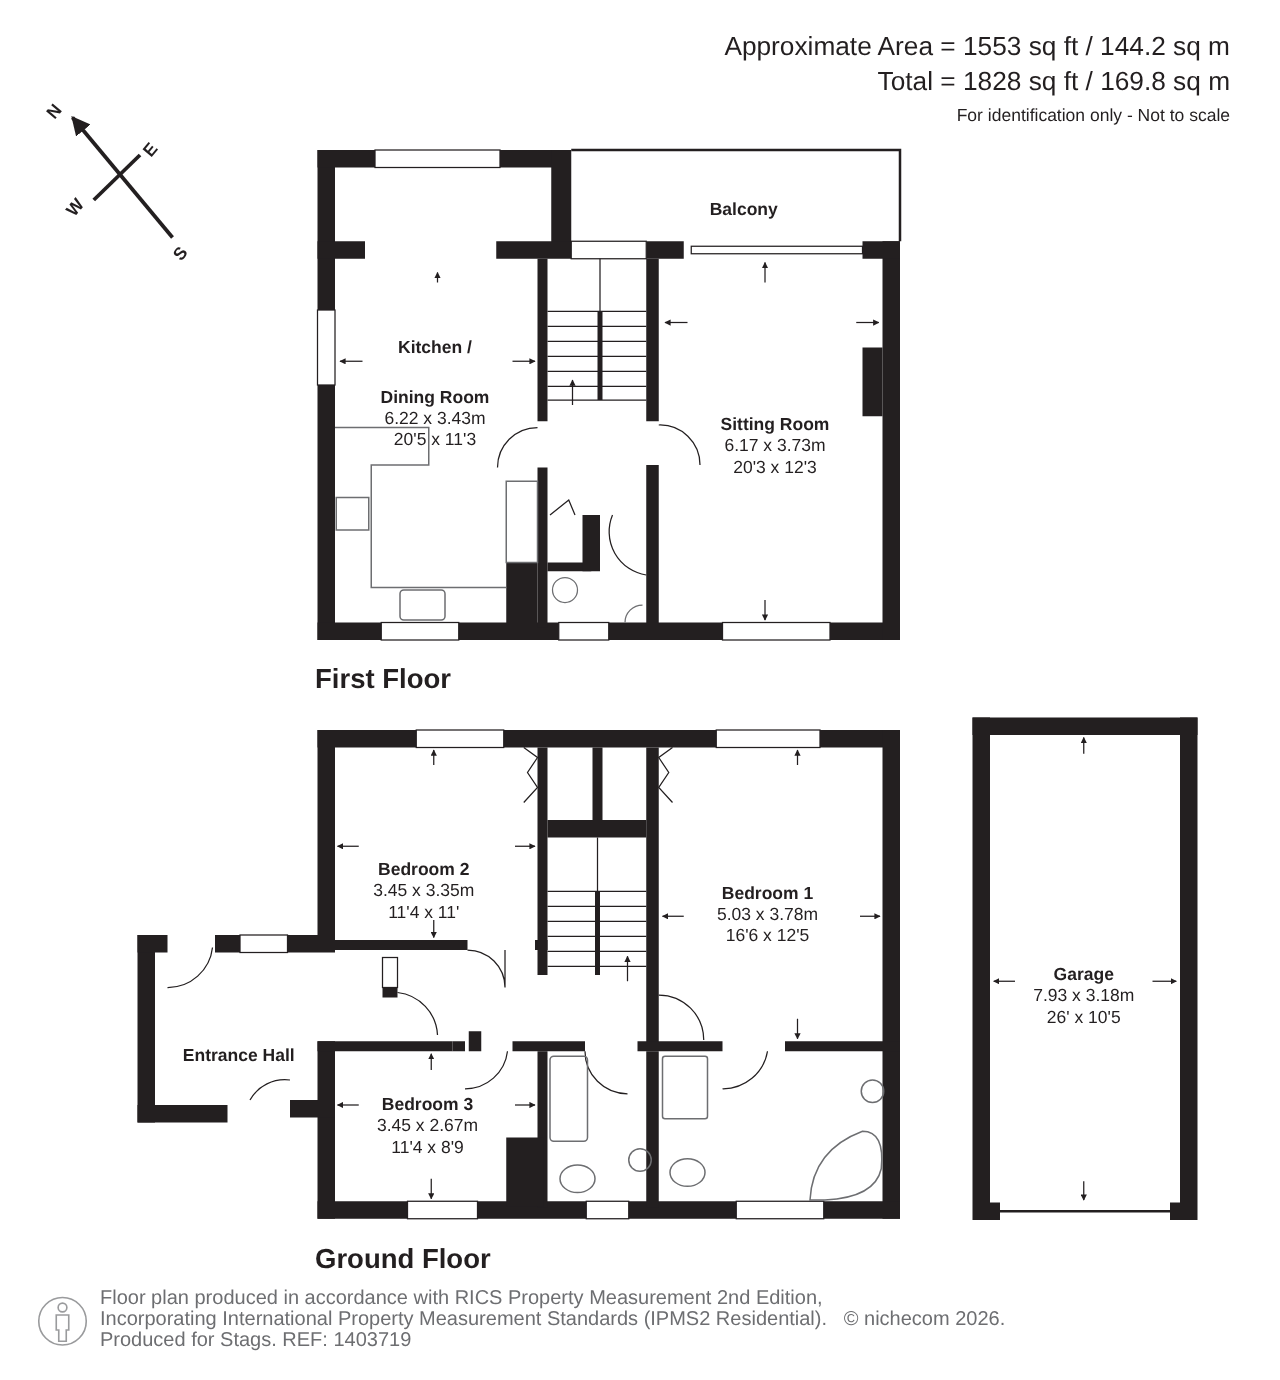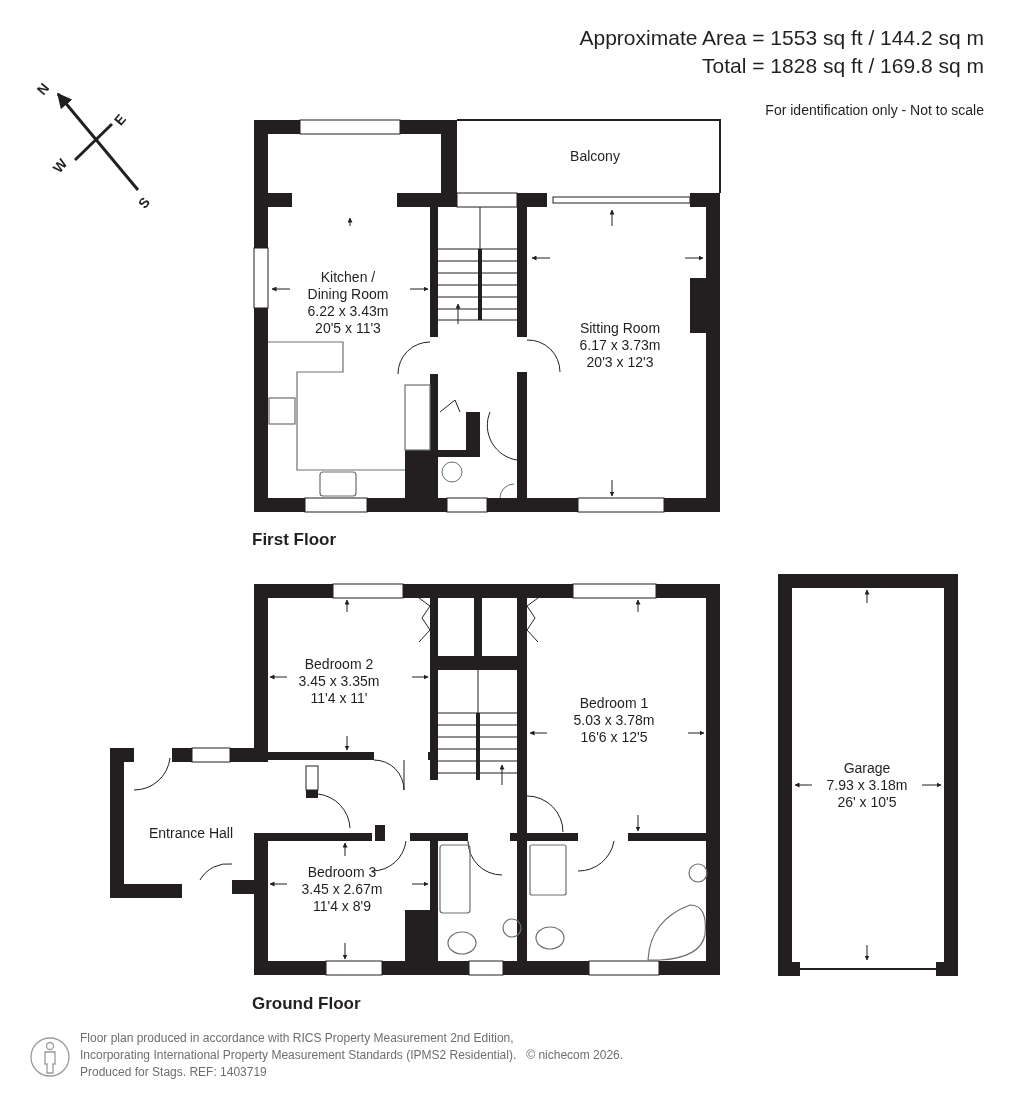--- a/index.html
+++ b/index.html
@@ -1,23 +1,23 @@
 <!DOCTYPE html>
 <html><head>
 <meta charset="utf-8">
 <style>
   html, body { margin:0; padding:0; background:#ffffff; }
   body { width:1024px; height:1104px; position:relative; overflow:hidden; font-family:"Liberation Sans", sans-serif; color:#231f20; }
   .area { position:absolute; right:40px; top:24px; text-align:right; font-size:21px; line-height:28px; color:#231f20; }
-  .area .note { font-size:14px; line-height:20px; margin-top:20px; }
-  .floor-label { position:absolute; font-weight:bold; font-size:17px; }
+  .area .note { font-size:14px; line-height:20px; margin-top:2px; }
+  .floor-label { position:absolute; font-weight:bold; font-size:22px; }
   svg.plan { position:absolute; left:0; top:0; }
   .room-label { position:absolute; text-align:center; font-size:14px; line-height:17px; transform:translate(-50%,-50%); white-space:nowrap; }
-  .room-label .name { font-weight:normal; }
-  .footer { position:absolute; left:80px; top:1030px; font-size:12px; line-height:17px; color:#6d6e71; }
+  .room-label .name { font-weight:bold;margin-top:23px; }
+  .footer { position:absolute; left:80px; top:1030px; font-size:16px; line-height:17px; color:#6d6e71; }
   .footer-icon { position:absolute; left:30px; top:1034px; }
 </style>
 </head>
 <body>
 
 <div class="area">
   <div>Approximate Area = 1553 sq ft / 144.2 sq m</div>
   <div>Total = 1828 sq ft / 169.8 sq m</div>
   <div class="note">For identification only - Not to scale</div>
 </div>
@@ -232,21 +232,21 @@
 </div>
 <div class="room-label" style="left:595px; top:156px;">
   <div class="name">Balcony</div>
 </div>
 <div class="room-label" style="left:620px; top:345px;">
   <div class="name">Sitting Room</div>
   <div>6.17 x 3.73m</div>
   <div>20'3 x 12'3</div>
 </div>
 
-<div class="room-label" style="left:339px; top:681px;">
+<div class="room-label" style="left:339px; top:701px;">
   <div class="name">Bedroom 2</div>
   <div>3.45 x 3.35m</div>
   <div>11'4 x 11'</div>
 </div>
 <div class="room-label" style="left:614px; top:720px;">
   <div class="name">Bedroom 1</div>
   <div>5.03 x 3.78m</div>
   <div>16'6 x 12'5</div>
 </div>
 <div class="room-label" style="left:191px; top:833px;text-align:right;">

